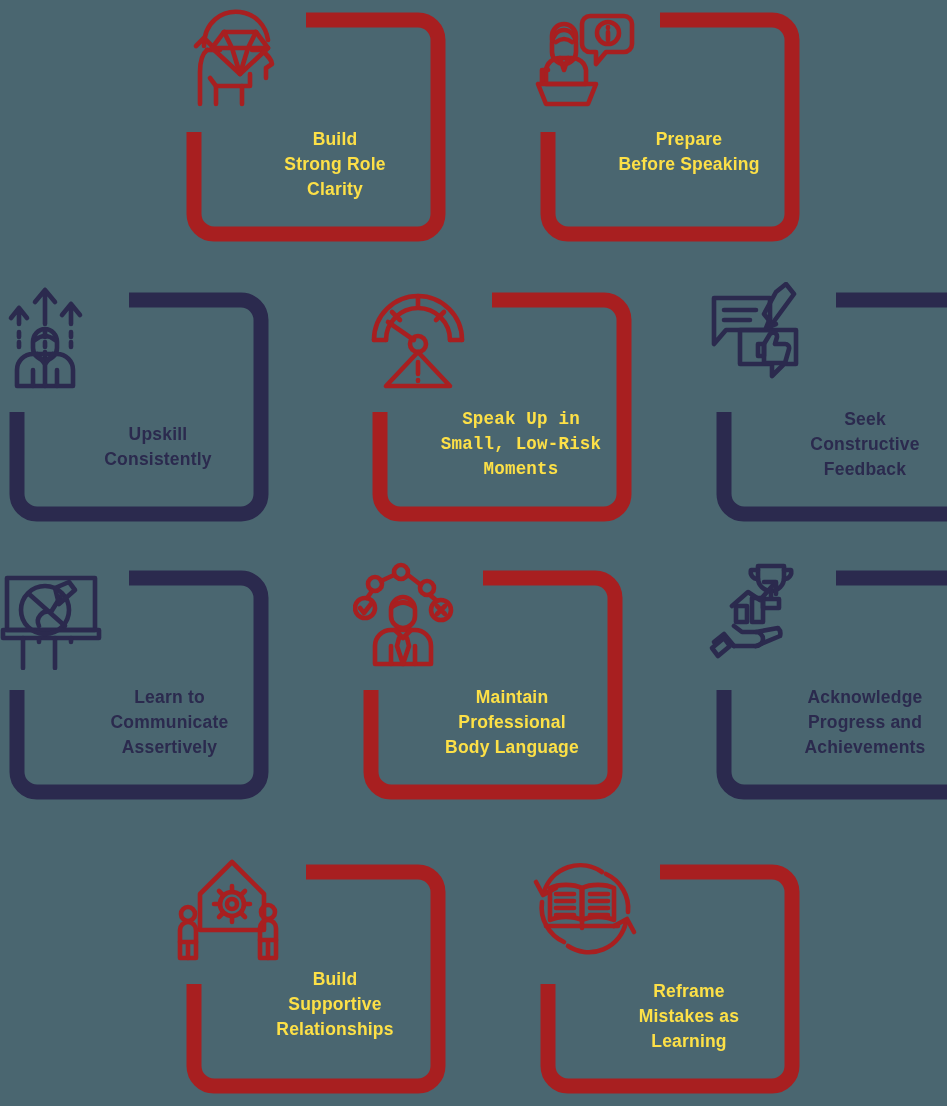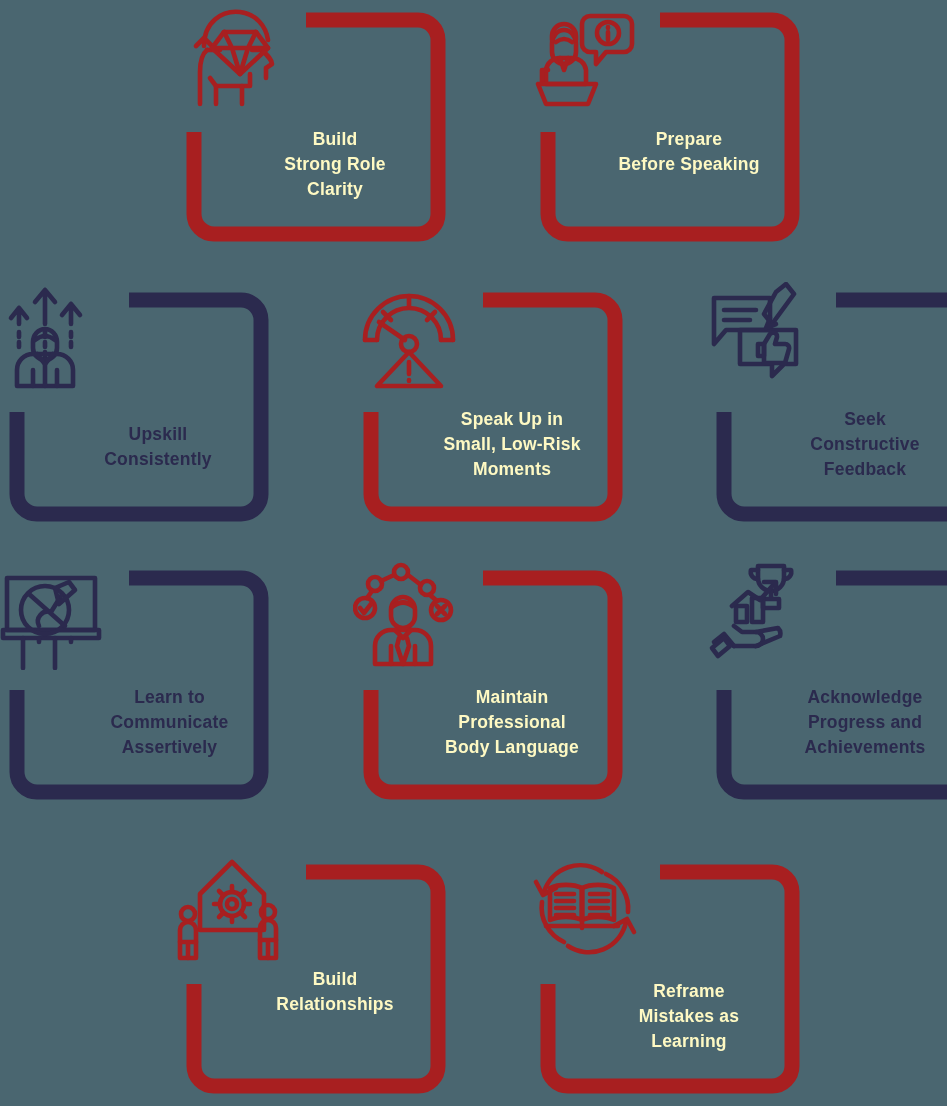--- a/index.html
+++ b/index.html
@@ -23,21 +23,21 @@
   .label{
     position:absolute;
     left:50px;right:12px;
     top:120px;
     text-align:center;
     font-weight:bold;
     font-size:17.5px;
     line-height:25px;
     letter-spacing:0.2px;
   }
-  .red  .label{color:#fef9c3;}
+  .red  .label{color:#fde047;}
   .navy .label{color:#2b2a4e;}
 </style>
 </head>
 <body>
 
 <div class="board">
     <div class="card red" style="left: 176px; top: 2px;">
       <div class="frame">
         <svg viewBox="0 0 280 250" aria-hidden="true">
     <path d="M 130 18 H 242 A 20 20 0 0 1 262 38 V 212 A 20 20 0 0 1 242 232
@@ -117,21 +117,21 @@
    <path d="M38 72 l8 10 8 -10"></path>
    <path d="M46 82 v22 M34 88 v16 M58 88 v16"></path>
   </g>
         </svg>
       </div>
       <div class="label" style="top: 140px;">
         <div>Upskill</div>
         <div>Consistently</div>
       </div>
     </div>
-    <div class="card red" style="left: 353px; top: 282px;">
+    <div class="card red" style="left: 362px; top: 282px; font-family: Liberation Mono, monospace;">
       <div class="frame">
         <svg viewBox="0 0 280 250" aria-hidden="true">
     <path d="M 130 18 H 242 A 20 20 0 0 1 262 38 V 212 A 20 20 0 0 1 242 232
              H 38 A 20 20 0 0 1 18 212 V 130" fill="none" stroke="#a81f20" stroke-width="15" stroke-linecap="butt" stroke-linejoin="miter"></path>
   </svg>
       </div>
       <div class="icon">
         <svg viewBox="0 0 110 110" aria-hidden="true">
   <g fill="none" stroke="#a81f20" stroke-width="4.6" stroke-linejoin="round" stroke-linecap="round">
    <path d="M12 58 a44 44 0 0 1 88 0"></path>
@@ -286,20 +286,21 @@
    <path d="M4 104 v-28 a8 8 0 0 1 16 0 v28 z"></path>
    <path d="M12 88 v16 M4 88 h16"></path>
    <circle cx="92" cy="58" r="7"></circle>
    <path d="M84 104 v-30 a8 8 0 0 1 16 0 v30 z"></path>
    <path d="M92 86 v18 M84 86 h16"></path>
   </g>
         </svg>
       </div>
       <div class="label" style="top: 113px;">
         <div>Build</div>
+        <div>Supportive</div>
         <div>Relationships</div>
       </div>
     </div>
     <div class="card red" style="left: 530px; top: 854px;">
       <div class="frame">
         <svg viewBox="0 0 280 250" aria-hidden="true">
     <path d="M 130 18 H 242 A 20 20 0 0 1 262 38 V 212 A 20 20 0 0 1 242 232
              H 38 A 20 20 0 0 1 18 212 V 130" fill="none" stroke="#a81f20" stroke-width="15" stroke-linecap="butt" stroke-linejoin="miter"></path>
   </svg>
       </div>

